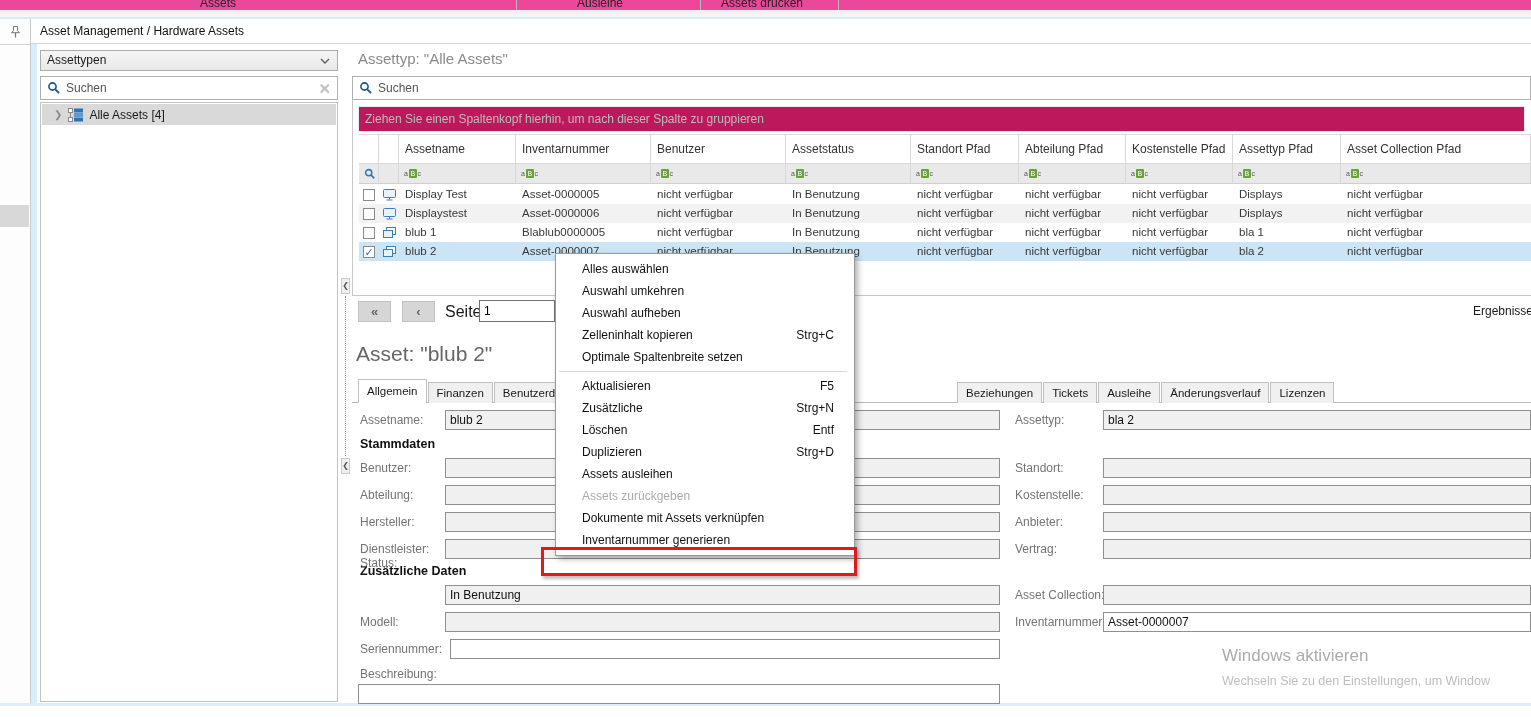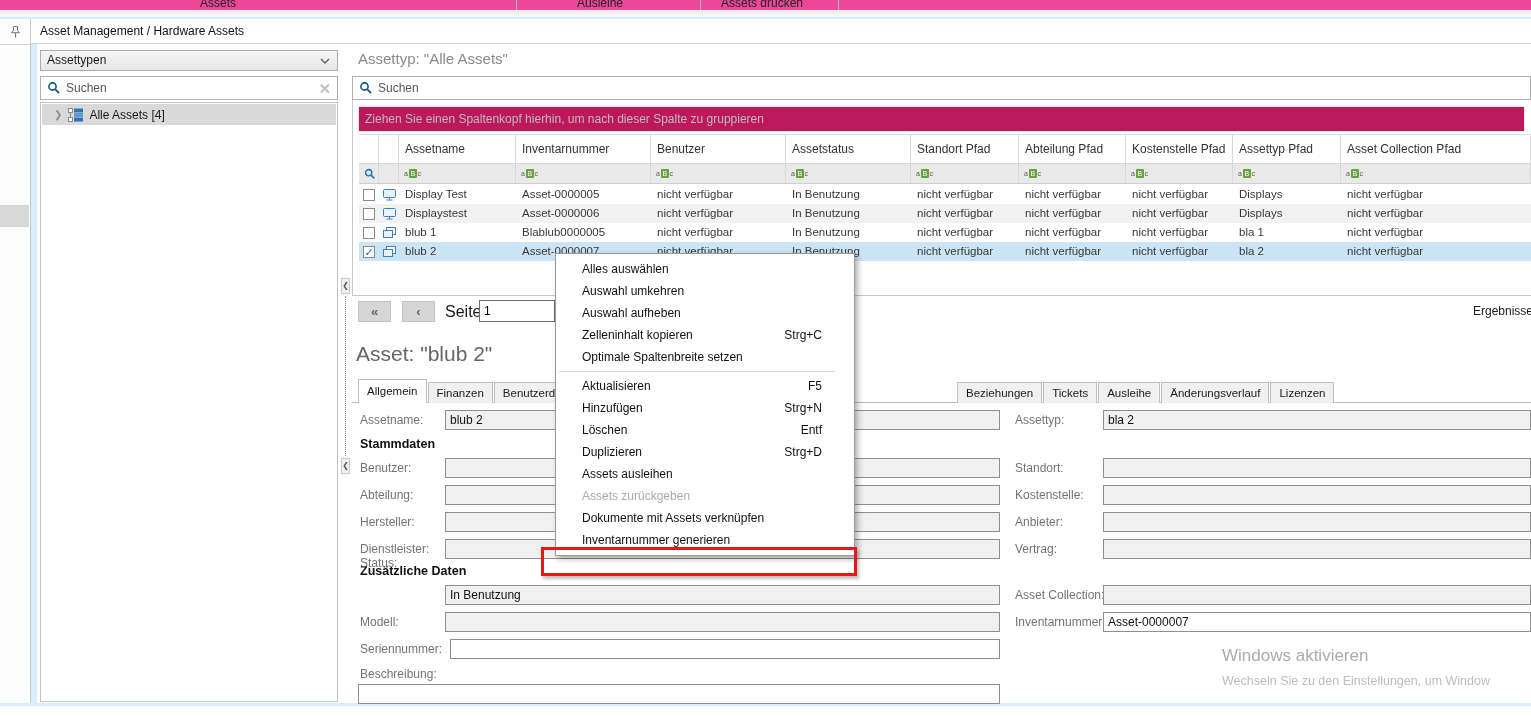--- a/index.html
+++ b/index.html
@@ -75,21 +75,21 @@
   .tab{height:20px;line-height:20px;padding:0 8px;font-size:11.5px;border:1px solid #c0c0c0;border-bottom:none;
        background:#f0f0f0;margin-right:1px;white-space:nowrap}
   .tab.active{height:23px;line-height:22px;background:#fff;position:relative;z-index:2}
   .flabel{position:absolute;font-size:12px;color:#737373;line-height:20px;white-space:nowrap}
   .fsec{position:absolute;font-size:12.5px;font-weight:bold;color:#111}
   .finput{position:absolute;height:20px;border:1px solid #8f8f8f;background:#f0f0f0;font-size:12px;
           padding:0 4px;box-sizing:border-box;font-family:inherit;color:#111}
   .finput.white{background:#fff}
   
   .ctxmenu{left:555px;top:253px;width:300px;background:#fff;border:1px solid #9a9a9a;box-shadow:3px 3px 6px rgba(0,0,0,.3);
-           padding:4px 16px 4px 0;z-index:50;box-sizing:border-box}
+           padding:4px 4px 4px 0;z-index:50;box-sizing:border-box}
   .mi{height:22px;line-height:22px;padding:0 16px 0 26px;font-size:12px;color:#111;display:flex;justify-content:space-between;white-space:nowrap}
   .mi .sc{color:#111}
   .mi.disabled,.mi.disabled .sc{color:#ababab}
   .msep{height:1px;background:#d9d9d9;margin:3px 3px}
   .redbox{left:541px;top:547px;width:316px;height:29px;border:3px solid #e01a1a;z-index:60;pointer-events:none;
           box-sizing:border-box;box-shadow:2px 3px 3px rgba(0,0,0,.25)}
   
   .wm1{left:1222px;top:646px;font-size:17px;color:#ababab;z-index:40}
   .wm2{left:1222px;top:674px;font-size:12.5px;color:#bdbdbd;z-index:40;white-space:nowrap}
   .icon{display:inline-block}
@@ -443,21 +443,21 @@
   <div class="mi">
       <span>Optimale Spaltenbreite setzen</span>
       <span class="sc"></span>
     </div>
   <div class="msep"></div>
   <div class="mi">
       <span>Aktualisieren</span>
       <span class="sc">F5</span>
     </div>
   <div class="mi">
-      <span>Hinzufügen</span>
+      <span>Zusätzliche</span>
       <span class="sc">Strg+N</span>
     </div>
   <div class="mi">
       <span>Löschen</span>
       <span class="sc">Entf</span>
     </div>
   <div class="mi">
       <span>Duplizieren</span>
       <span class="sc">Strg+D</span>
     </div>

